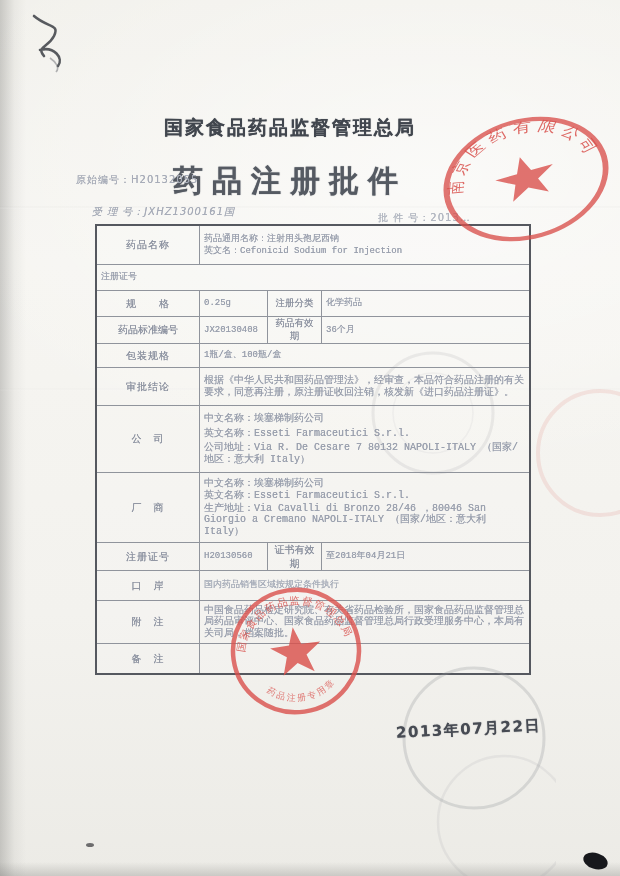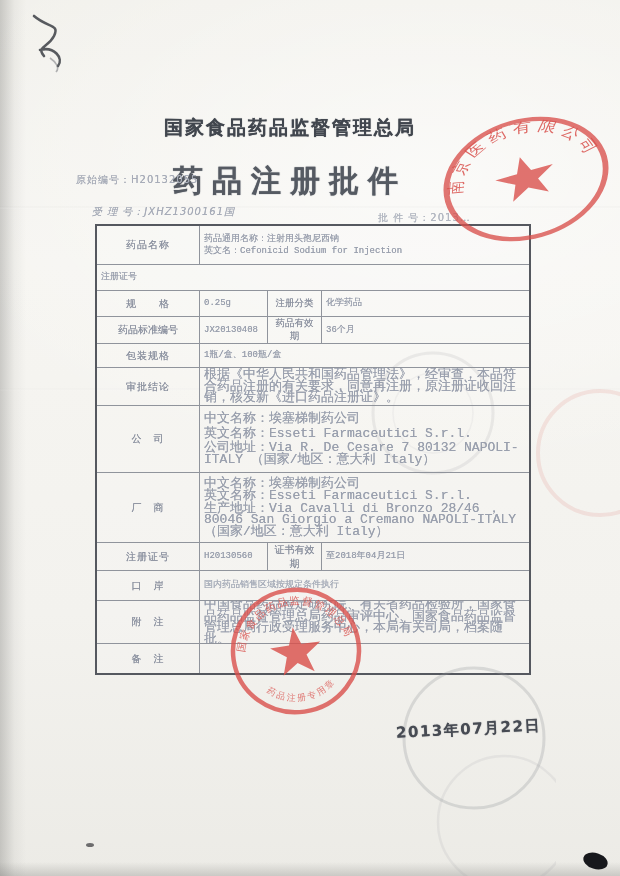--- a/index.html
+++ b/index.html
@@ -42,21 +42,21 @@
   .trow:last-child{border-bottom:none;}
   .cell{box-sizing:border-box;padding:4px 4px;overflow:hidden;font-family:Liberation Mono, monospace;}
   .lab{width:103px;border-right:1px solid #90949c;color:#8c92a0;font-size:10px;
     display:flex;align-items:center;justify-content:center;text-align:right;
     letter-spacing:1px;text-shadow:0 0 .6px #8c92a0;}
   .val{flex:1;color:#9aa0ae;font-size:9px;display:flex;flex-direction:column;justify-content:center;
     line-height:12.5px;text-shadow:0 0 .6px #9aa0ae;}
   .v1{width:68px;flex:none;border-right:1px solid #90949c;}
   .lab2{width:54px;flex:none;border-right:1px solid #90949c;color:#8c92a0;font-size:9.5px;
     display:flex;align-items:center;justify-content:center;text-align:center;text-shadow:0 0 .6px #8c92a0;}
-  .small{font-size:13px;line-height:11.5px;}
+  .small{font-size:10px;line-height:11.5px;}
 
   .seal{position:absolute;pointer-events:none;}
   .date-stamp{position:absolute;top:720px;left:396px;font-size:15px;font-weight:bold;
     color:#474b53;letter-spacing:1.5px;transform:rotate(-3deg);
     text-shadow:0 0 1px rgba(71,75,83,.7);}
   .blob{position:absolute;background:#17181c;border-radius:50%;}
   svg text{font-family:"DejaVu Sans","Liberation Sans",sans-serif;}
 </style>
 </head>
 <body>

